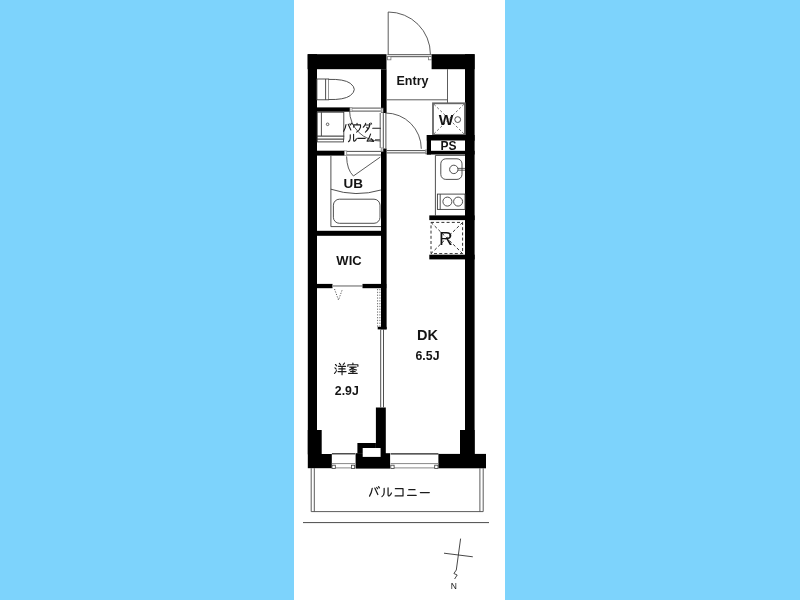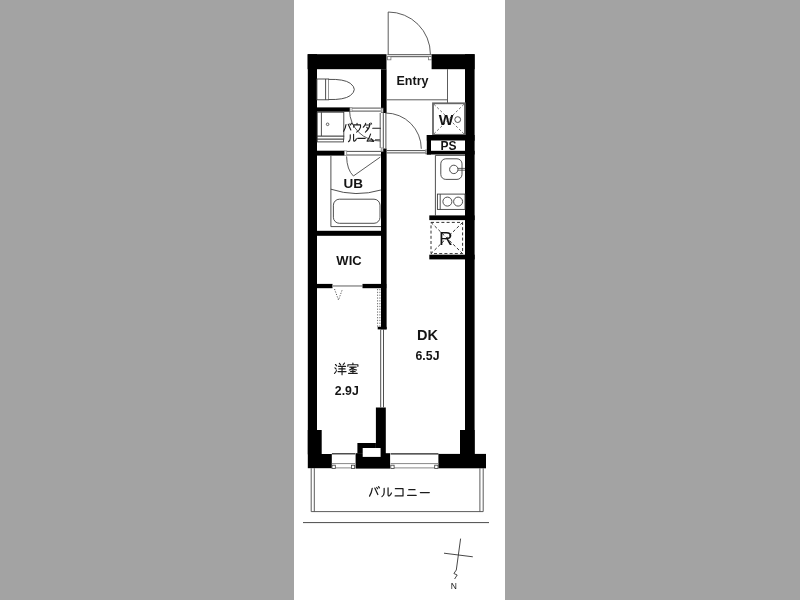--- a/index.html
+++ b/index.html
@@ -1,16 +1,16 @@
 <!DOCTYPE html>
 <html><head>
 <meta charset="utf-8">
 <style>
 html,body{margin:0;padding:0;}
-.page{position:relative;width:800px;height:600px;background:#a3a3a3;font-family:"Liberation Sans",sans-serif;overflow:hidden;}
+.page{position:relative;width:800px;height:600px;background:#7dd3fc;font-family:"Liberation Sans",sans-serif;overflow:hidden;}
 svg{position:absolute;top:0;left:0;}
 text{fill:#141414;font-family:"Liberation Sans",sans-serif;}
 .gl{stroke:#1c1c1c;fill:none;stroke-linecap:round;stroke-linejoin:round;}
 </style>
 </head>
 <body>
 <div class="page">
 <svg width="800" height="600" viewBox="0 0 800 600">
 
 <rect x="294" y="0" width="211" height="600" fill="#ffffff"></rect>

